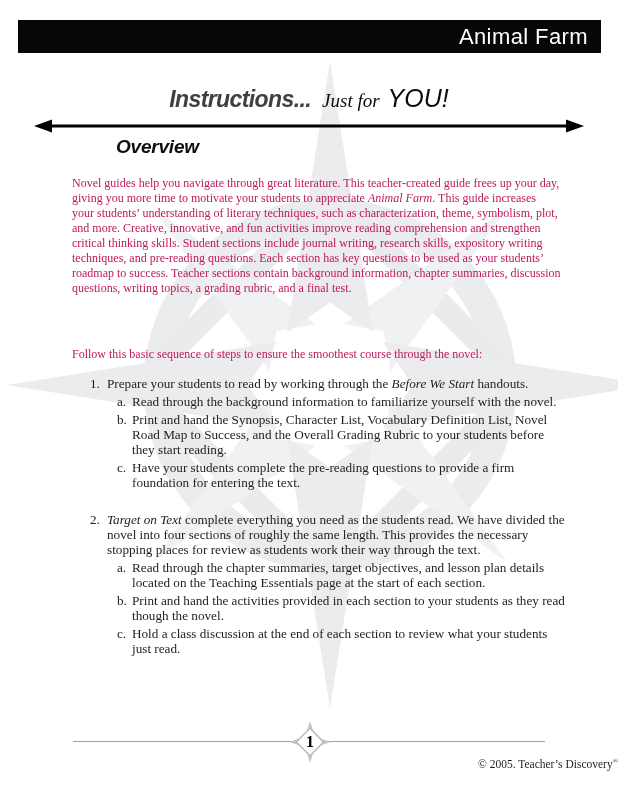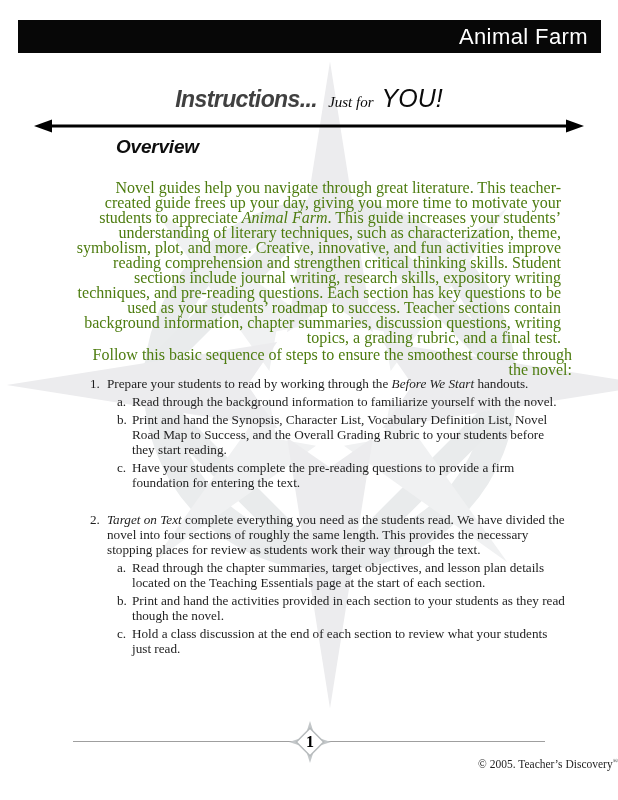--- a/index.html
+++ b/index.html
@@ -8,29 +8,29 @@
   
   .watermark{position:absolute;left:0px;top:55px;width:660px;height:660px;z-index:0;pointer-events:none;}
   
   .header-bar{position:absolute;top:20px;left:18px;width:583px;height:33px;background:#070707;z-index:2;
               display:flex;align-items:center;justify-content:flex-end;padding:0 13px;box-sizing:border-box;}
   .header-title{font-family:"Liberation Sans",sans-serif;font-size:22px;color:#ffffff;letter-spacing:.4px;}
   
   .title-row{position:absolute;top:84px;left:0;width:100%;text-align:center;z-index:1;white-space:nowrap;}
   .title-main{font-family:"Liberation Sans",sans-serif;font-style:italic;font-weight:700;
               font-size:23px;letter-spacing:-0.6px;color:#404040;}
-  .title-mid{font-family:"Liberation Serif",serif;font-style:italic;font-size:15px;color:#0b0b0b;
+  .title-mid{font-family:"Liberation Serif",serif;font-style:italic;font-size:19px;color:#0b0b0b;
              margin:0 4px 0 7px;}
   .title-you{font-family:Liberation Sans, sans-serif;font-style:italic;font-size:25px;color:#0b0b0b;}
   .arrow-divider{position:absolute;top:118px;left:34px;z-index:1;}
   
   .h-italic{font-family:"Liberation Sans",sans-serif;font-style:italic;font-weight:700;
             font-size:19px;color:#0e0e0e;letter-spacing:-0.2px;z-index:1;}
   .overview-heading{position:absolute;top:136px;left:76px;margin-left:40px;}
-  .body-text{font-size:16px;line-height:15px;color:#4d7c0f;z-index:1;text-align:right;}
+  .body-text{font-size:12px;line-height:15px;color:#be185d;z-index:1;}
   .overview-p{position:absolute;top:164px;left:72px;width:489px;}
   .howto-heading{position:absolute;top:313px;left:76px;}
   .howto-intro{position:absolute;top:347px;left:72px;width:500px;}
   .em{font-style:italic;}
   
   .list{position:absolute;top:376px;left:90px;width:478px;font-size:13.2px;line-height:15px;z-index:1;}
   .l1{display:flex;}
   .l1 .marker{width:17px;flex:none;}
   .l2{display:flex;margin-left:27px;margin-top:3px;}
   .l2 .marker{width:15px;flex:none;}

